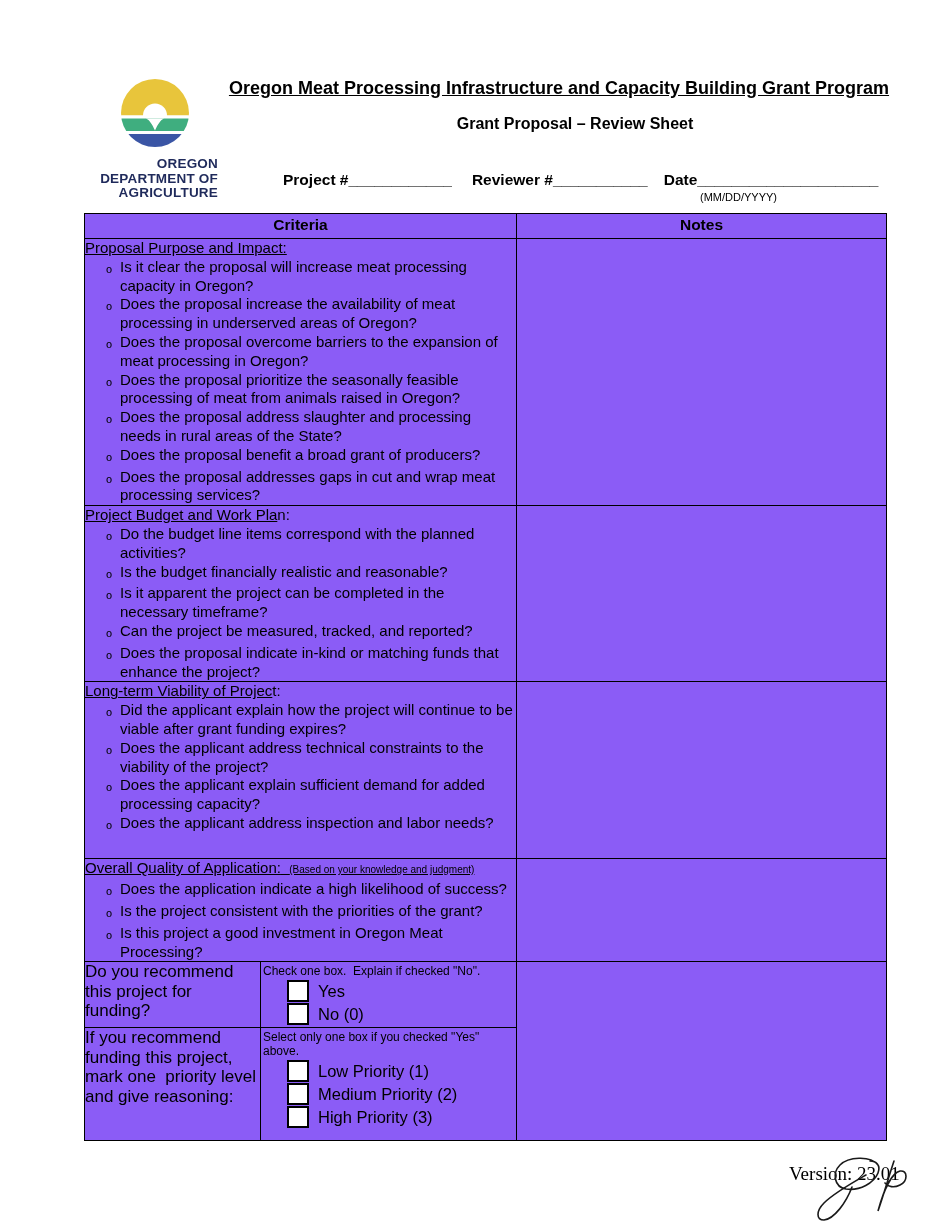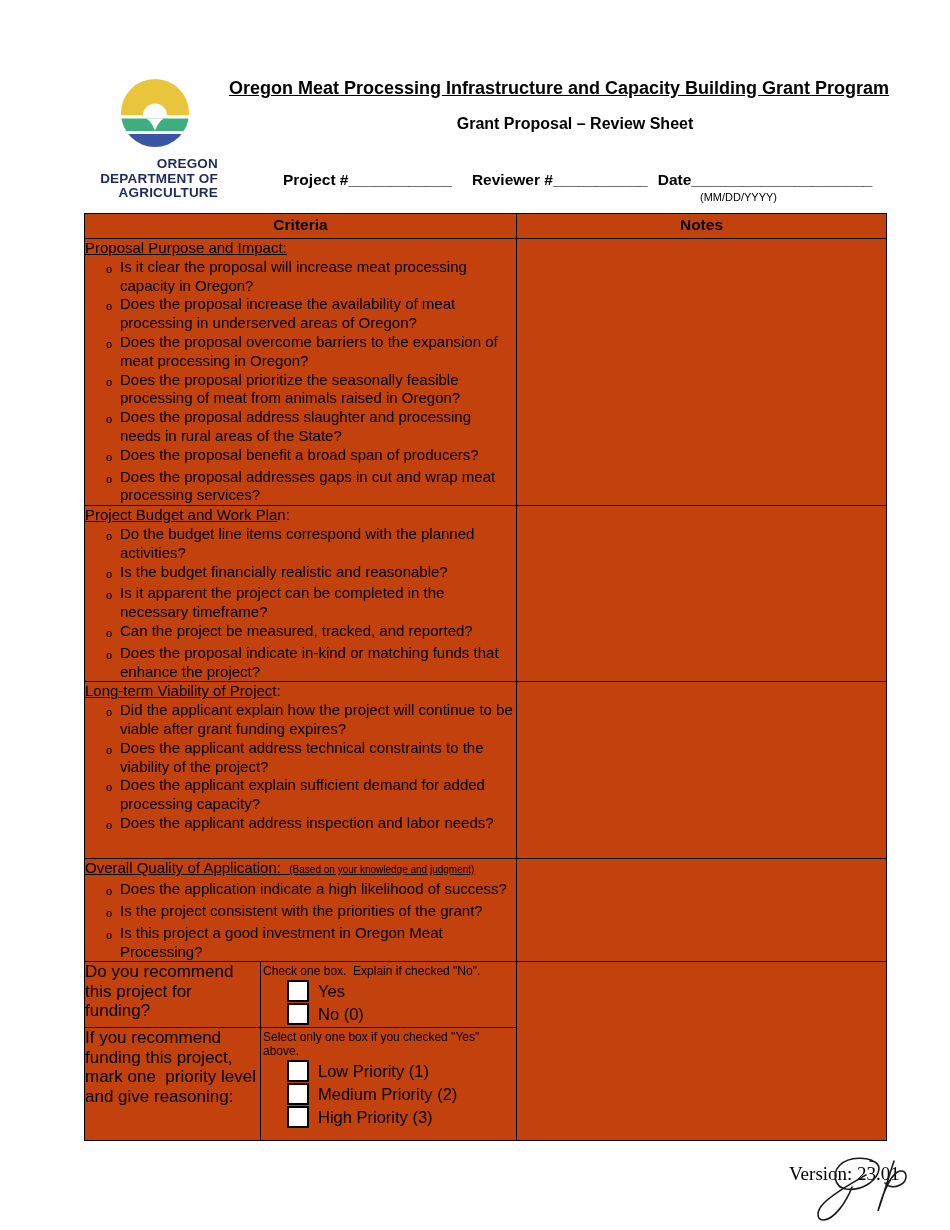--- a/index.html
+++ b/index.html
@@ -7,26 +7,26 @@
   .page{position:absolute;inset:0;background:#fff;overflow:hidden;}
 
   
   .logo{position:absolute;left:91px;top:77px;width:127px;text-align:right;}
   .logo-mark{display:block;margin:0 auto;}
   .logo-text{margin-top:8px;font-weight:bold;font-size:13.5px;line-height:14.5px;letter-spacing:.2px;color:#1f2a5b;}
   .t1{position:absolute;left:224px;top:78px;width:670px;text-align:center;font-weight:bold;font-size:18px;text-decoration:underline;}
   .t2{position:absolute;left:240px;top:115px;width:670px;text-align:center;font-weight:bold;font-size:16px;}
   .project-line{position:absolute;left:283px;top:171px;font-weight:bold;font-size:15.5px;display:flex;white-space:pre;}
   .project-line .seg2{margin-left:20px;}
-  .project-line .seg3{margin-left:10px;}
+  .project-line .seg3{margin-left:16px;}
   .mmdd{position:absolute;left:700px;top:191px;width:104px;text-align:left;font-size:11px;}
 
   
   table.sheet{position:absolute;left:84px;top:213px;width:802px;border-collapse:collapse;table-layout:fixed;}
-  .sheet td,.sheet th{border:1.6px solid #000;vertical-align:top;padding:0;background:#c2410c;}
+  .sheet td,.sheet th{border:1.6px solid #000;vertical-align:top;padding:0;background:#8b5cf6;}
   .sheet th{height:22px;font-size:15.5px;font-weight:bold;text-align:center;padding-top:2px;}
   .crit{padding:3px 6px 0 7px;font-size:15px;line-height:18.8px;}
   .heading{white-space:nowrap;}
   .u{text-decoration:underline;}
   .small-note{font-size:10px;}
   .bullet{display:flex;padding-left:13px;}
   .bmark{width:22px;min-width:22px;text-align:center;font-size:11px;padding-top:3px;font-family:"DejaVu Sans Mono",monospace;}
   .btext{flex:1;}
   .qcell{padding:7px 6px 0 8px;font-size:17px;line-height:19.5px;}
   .ckcell{padding:3px 4px 0 8px;}
@@ -114,21 +114,21 @@
         <div class="bullet">
               <span class="bmark">o</span>
               <span class="btext">Does the proposal prioritize the seasonally feasible processing of meat from animals raised in Oregon?</span>
             </div>
         <div class="bullet">
               <span class="bmark">o</span>
               <span class="btext">Does the proposal address slaughter and processing needs in rural areas of the State?</span>
             </div>
         <div class="bullet">
               <span class="bmark">o</span>
-              <span class="btext">Does the proposal benefit a broad span of producers?</span>
+              <span class="btext">Does the proposal benefit a broad grant of producers?</span>
             </div>
         <div class="bullet">
               <span class="bmark">o</span>
               <span class="btext">Does the proposal addresses gaps in cut and wrap meat processing services?</span>
             </div>
       </td>
       <td class="notes-cell"></td>
     </tr>
 
     <tr class="r2">

